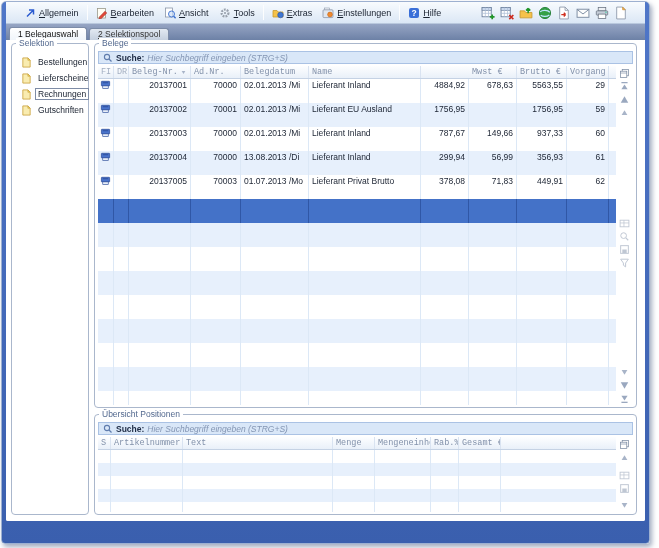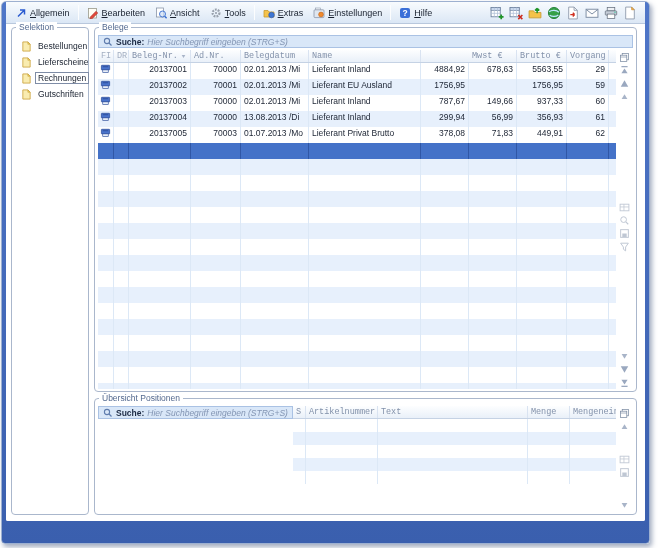--- a/index.html
+++ b/index.html
@@ -13,21 +13,21 @@
   
   .titlebar { height:17px; display:flex; align-items:center; padding:0 4px 0 6px;
     color:#fff; font-size:10px; font-weight:bold; text-shadow:0 1px 1px rgba(0,0,0,.35); }
   .titlebar .title { flex:1; white-space:nowrap; overflow:hidden; }
   .tb-btn { width:14px; height:12px; display:flex; align-items:center; justify-content:center;
     margin-left:3px; cursor:default; color:#e8eefb; font-size:9px; font-weight:bold; }
   .tb-btn svg { width:10px; height:10px; }
   .frame { background:#fff; height:calc(100% - 17px); display:flex; flex-direction:column;
     border-radius:0 0 2px 2px; overflow:hidden; }
   
-  .menubar { height:22px; flex:0 0 22px; display:flex; align-items:center; padding:0 4px;
+  .menubar { height:22px; flex:0 0 22px; display:flex; align-items:center; padding:0 13px;
     background:linear-gradient(#f8fbfe,#dbe7f5); border-bottom:1px solid #b9c8dd; }
   .menu-items { display:flex; align-items:center; height:100%; }
   .menu-item { display:flex; align-items:center; gap:3px; padding:0 5px; height:18px;
     font-size:9px; color:#1a2230; white-space:nowrap; border-radius:2px; }
   .menu-item .mi { width:12px; height:12px; display:inline-block; }
   .menu-item .mi svg { width:12px; height:12px; }
   .menu-sep { width:1px; height:15px; background:#b4c2d8; border-right:1px solid #fcfdfe; margin:0 3px; }
   .toolbar-icons { margin-left:auto; display:flex; align-items:center; gap:5px; padding-right:4px; }
   .toolbar-icons .tbi { width:14px; height:14px; }
   .toolbar-icons .tbi svg { width:14px; height:14px; }
@@ -38,21 +38,21 @@
     border-bottom:none; border-radius:3px 3px 0 0; white-space:nowrap; }
   .tab.active { background:linear-gradient(#ffffff,#f0f5fb); color:#111; position:relative; }
   .tab.inactive { background:linear-gradient(#e2e9f2,#c5d0df); color:#333; padding-top:0; }
   
   .content { flex:1; position:relative; background:#fff; }
   .group { position:absolute; border:1px solid #aab7cc; border-radius:4px; background:#fff; }
   .legend { position:absolute; top:-6px; left:4px; background:#fff; padding:0 3px;
     font-size:8.5px; color:#52688e; line-height:10px; white-space:nowrap; }
   .group-selektion { left:5px; top:3px; bottom:6px; width:78px; padding-top:8px; }
   .group-belege { left:88px; right:8px; top:3px; height:365px; display:flex; flex-direction:column; padding:7px 3px 2px 3px; }
-  .group-positionen { left:88px; right:8px; top:374px; bottom:6px; display:flex; flex-direction:row; padding:7px 3px 2px 3px; }
+  .group-positionen { left:88px; right:8px; top:374px; bottom:6px; display:flex; flex-direction:column; padding:7px 3px 2px 3px; }
   
   .sel-item { display:flex; align-items:center; gap:3px; margin:4px 2px 4px 9px; font-size:8.5px; color:#1a2230; }
   .sel-item .si { width:11px; height:11px; flex:0 0 11px; }
   .sel-item .si svg { width:11px; height:11px; }
   .sel-item .lbl { padding:0 2px; border:1px solid transparent; white-space:nowrap; }
   .sel-item.selected .lbl { border-color:#7e8ca6; }
   
   .search-bar { height:13px; flex:0 0 13px; display:flex; align-items:center; gap:3px; padding:0 4px;
     background:#d9e7f8; border:1px solid #aac2e4; margin-bottom:2px; font-size:8.5px; }
   .search-bar .sic { width:10px; height:10px; opacity:.85; }
@@ -62,21 +62,21 @@
   
   .table-wrap { flex:1; display:flex; overflow:hidden; }
   .tbl { flex:1; display:flex; flex-direction:column; overflow:hidden; }
   .thead { display:flex; height:13px; flex:0 0 13px; background:linear-gradient(#fdfeff,#e9f0f9);
     border-bottom:1px solid #c5d2e4;font-family:Liberation Mono, monospace; }
   .th { font-size:8.5px; color:#8291aa; line-height:12px; padding:0 3px; border-right:1px solid #d9e3f1;
     white-space:nowrap; overflow:hidden; display:flex; align-items:center; gap:2px; }
   .th.dim { color:#a3afc2; }
   .th .sort svg { width:7px; height:7px; display:block; }
   .tbody { flex:1; overflow:hidden; }
-  .row { display:flex; height:16px; }
+  .row { display:flex; height:24px; }
   .row.r1 { background:#e7f0fc; }
   .row.r0 { background:#fff; }
   .td { font-size:8.5px; color:#1c2433; line-height:12px; padding:0 3px; border-right:1px solid #dce8f6;
     white-space:nowrap; overflow:hidden; }
   .td.r { text-align:right; }
   .td.c { text-align:center; padding:0 1px; }
   .td .fii { display:inline-block; width:11px; height:11px; vertical-align:-2px; }
   .td .fii svg { width:11px; height:11px; }
   .row.selected { background:#4472c8; }
   .row.selected .td { border-right:1px solid #3057a6; }
@@ -184,20 +184,26 @@
               <rect x="1.2" y="4.5" width="10.6" height="4" rx=".8" fill="#c6cdd8" stroke="#66707e" stroke-width=".7"></rect>
               <rect x="3" y="7.5" width="7" height="4" fill="#fff" stroke="#66707e" stroke-width=".7"></rect>
               <circle cx="10.2" cy="5.8" r=".6" fill="#3c9"></circle>
             </svg></span>
           <span class="tbi"><svg viewBox="0 0 13 13">
               <path d="M2.5 1h5.5L10.5 3.5V12h-8z" fill="#fff" stroke="#8a96a8" stroke-width=".8"></path>
               <path d="M8 1v2.5h2.5z" fill="#f5b04a" stroke="#c88a2e" stroke-width=".6"></path>
             </svg></span>
         </div>
     </div>
+    <div class="tabband">
+      <div id="tabs" style="display:flex; align-items:flex-end;">
+          <div class="tab active">1 Belegauswahl</div>
+          <div class="tab inactive"><u>2</u> Selektionspool</div>
+        </div>
+    </div>
     <div class="content">
 
       <div class="group group-selektion">
         <span class="legend">Selektion</span>
         <div id="selektion-items">
             <div class="sel-item">
               <span class="si"><svg viewBox="0 0 12 12">
                   <path d="M2 1h5.5L10 3.5V11H2z" fill="#f9ecb0" stroke="#c9a23c" stroke-width=".9"></path>
                   <path d="M7.5 1v2.5H10z" fill="#f3d870" stroke="#c9a23c" stroke-width=".7"></path>
                 </svg></span>

